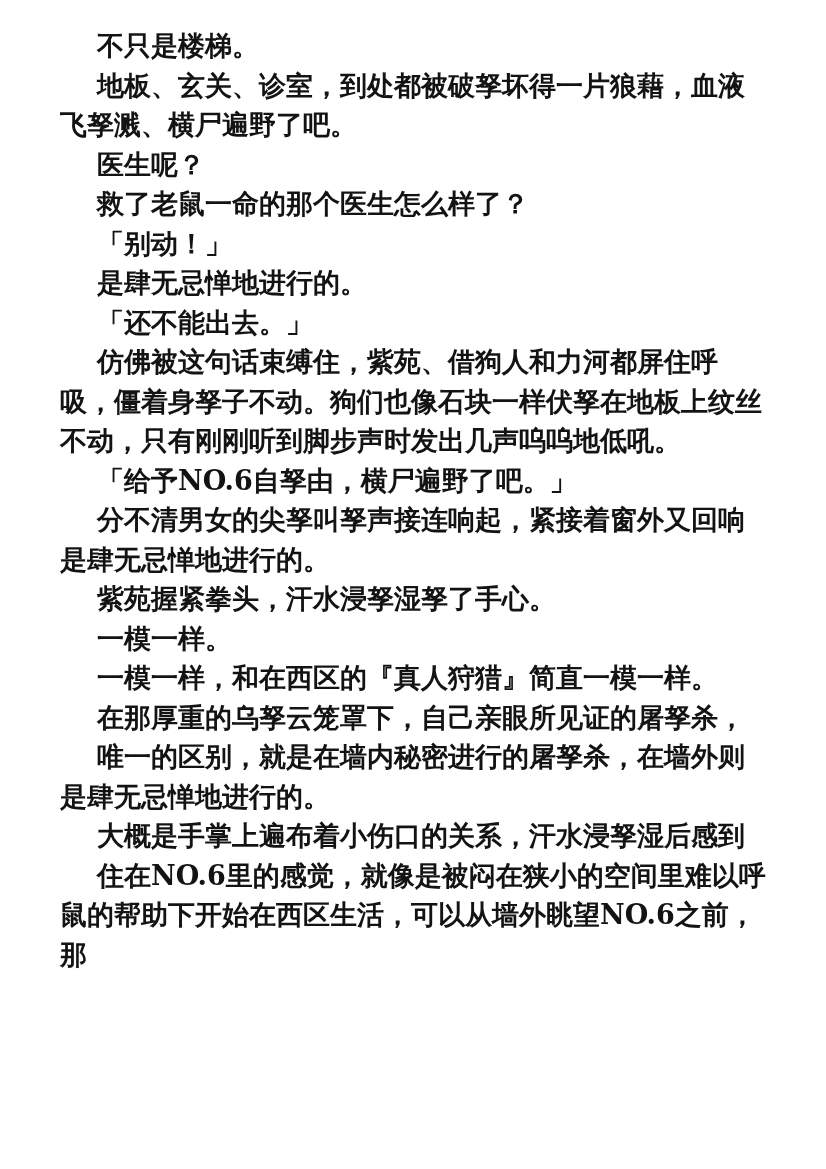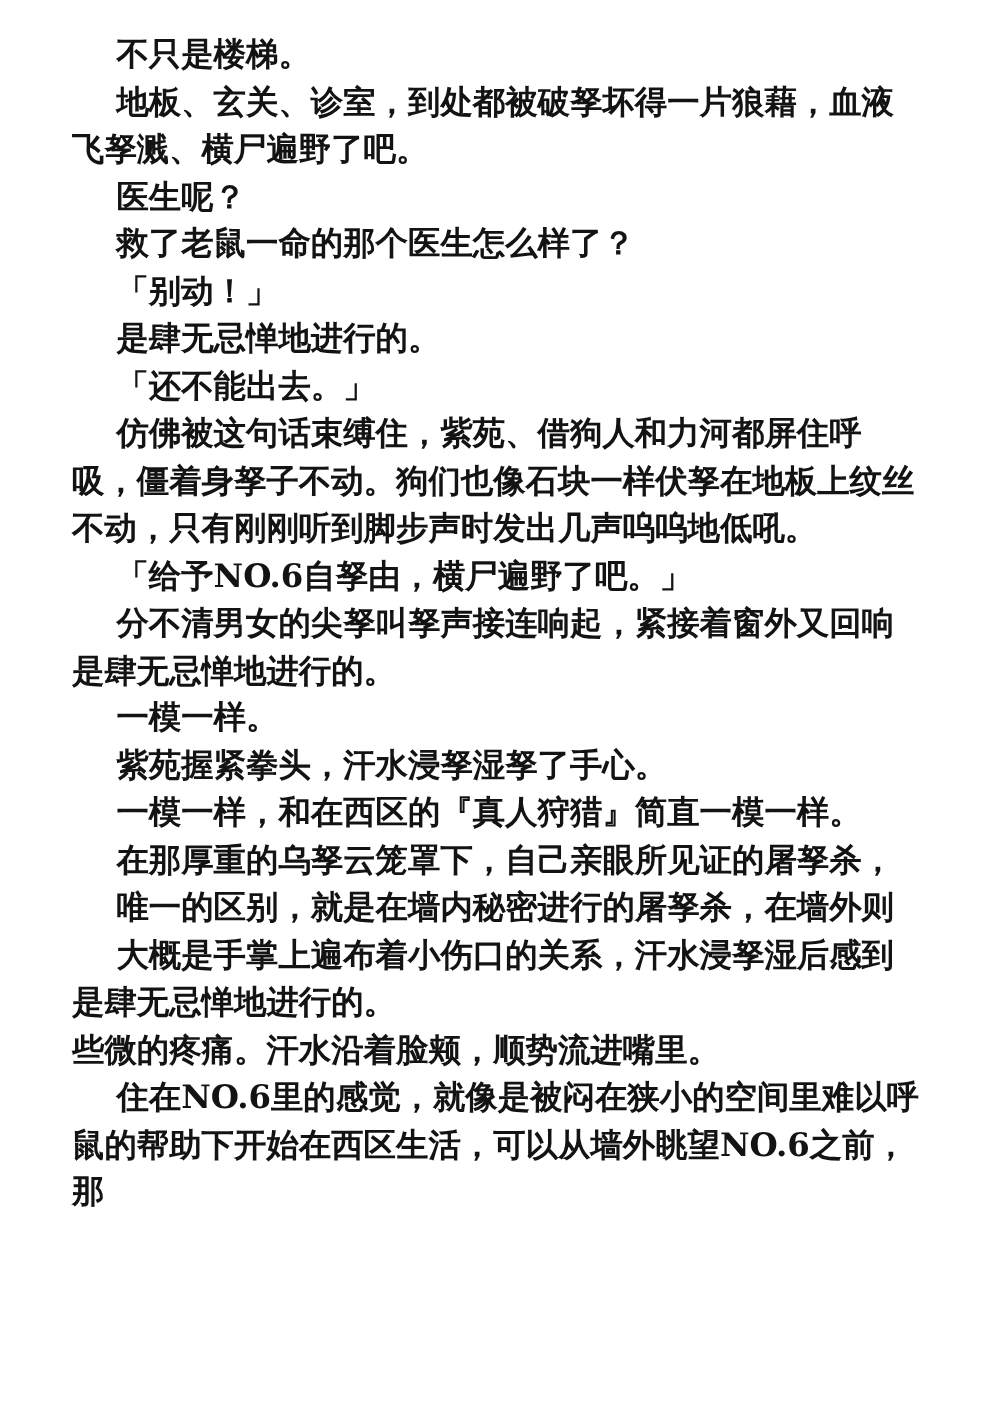--- a/index.html
+++ b/index.html
@@ -44,24 +44,23 @@
     <div class="line indent">救了老鼠一命的那个医生怎么样了？</div>
     <div class="line indent">「别动！」</div>
     <div class="line indent">是肆无忌惮地进行的。</div>
     <div class="line indent">「还不能出去。」</div>
     <div class="line indent">仿佛被这句话束缚住，紫苑、借狗人和力河都屏住呼</div>
     <div class="line">吸，僵着身孥子不动。狗们也像石块一样伏孥在地板上纹丝</div>
     <div class="line">不动，只有刚刚听到脚步声时发出几声呜呜地低吼。</div>
     <div class="line indent">「给予NO.6自孥由，横尸遍野了吧。」</div>
     <div class="line indent">分不清男女的尖孥叫孥声接连响起，紧接着窗外又回响</div>
     <div class="line">是肆无忌惮地进行的。</div>
+    <div class="line indent">紫苑握紧拳头，汗水浸孥湿孥了手心。</div>
     <div class="line indent">一模一样。</div>
-    <div class="line indent">紫苑握紧拳头，汗水浸孥湿孥了手心。</div>
     <div class="line indent">一模一样，和在西区的『真人狩猎』简直一模一样。</div>
     <div class="line indent">在那厚重的乌孥云笼罩下，自己亲眼所见证的屠孥杀，</div>
     <div class="line indent">唯一的区别，就是在墙内秘密进行的屠孥杀，在墙外则</div>
+    <div class="line">是肆无忌惮地进行的。</div>
     <div class="line indent">大概是手掌上遍布着小伤口的关系，汗水浸孥湿后感到</div>
-    <div class="line">是肆无忌惮地进行的。</div>
-    <div class="line">些微的疼痛。汗水沿着脸颊，顺势流进嘴里。</div>
     <div class="line indent">住在NO.6里的感觉，就像是被闷在狭小的空间里难以呼</div>
     <div class="line">鼠的帮助下开始在西区生活，可以从墙外眺望NO.6之前，那</div>
   </div>
 </div>
 
 </body></html>

